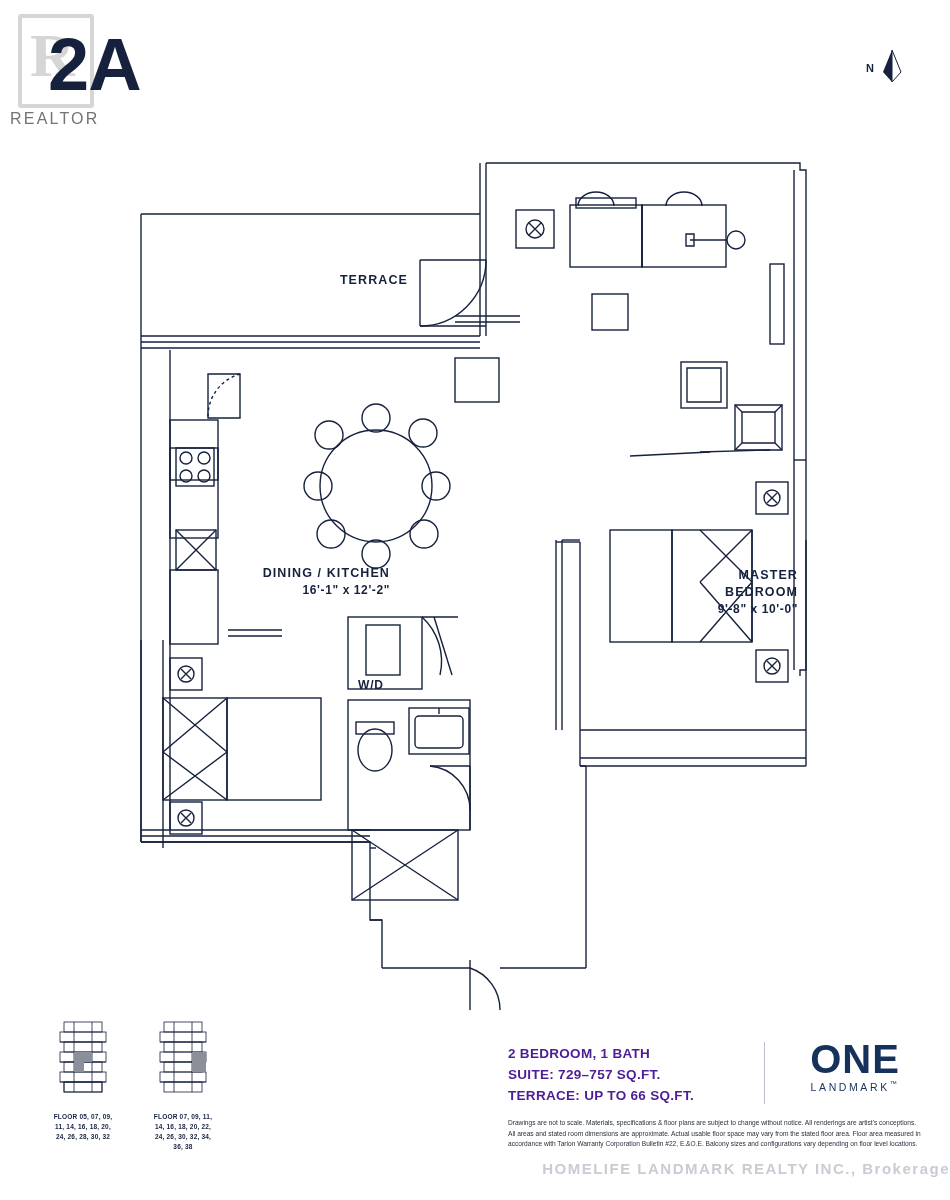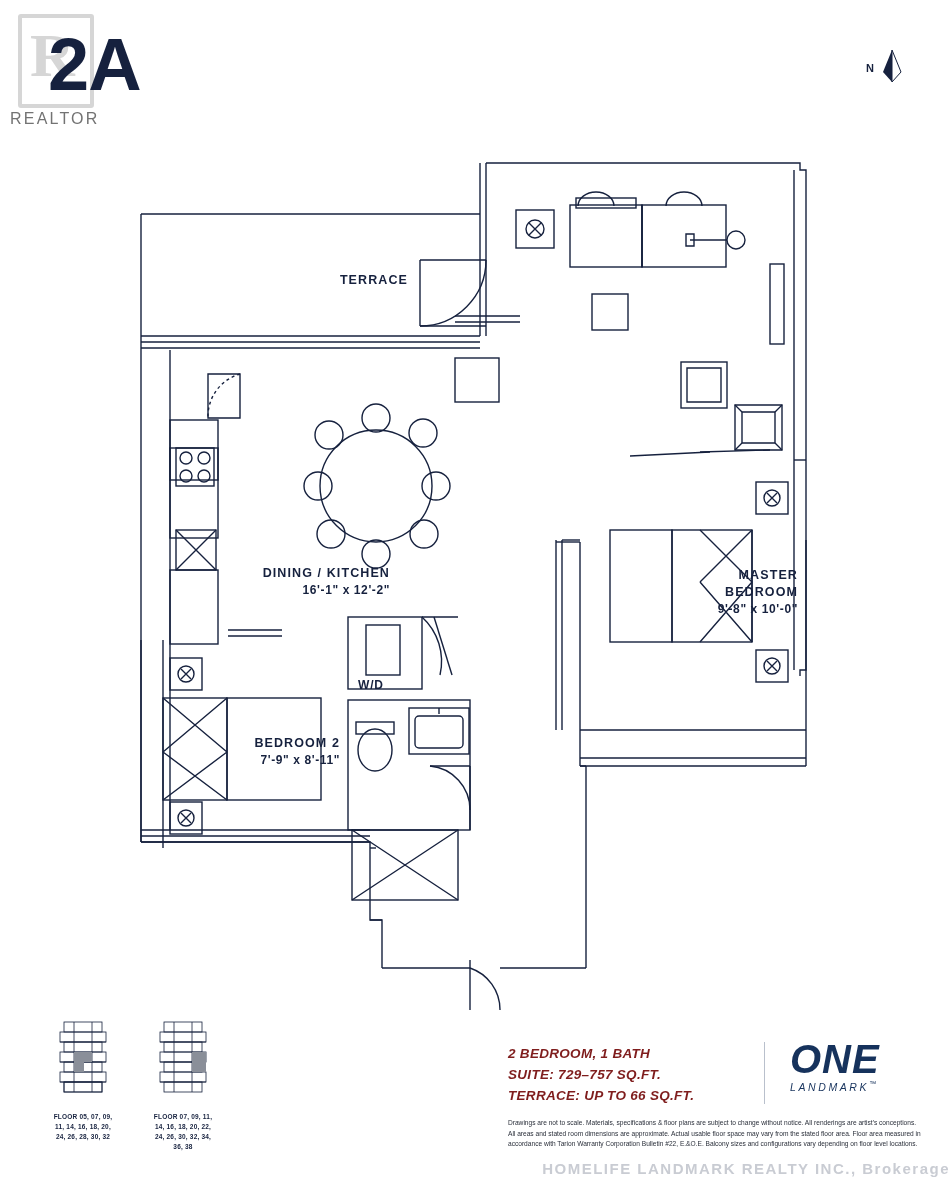--- a/index.html
+++ b/index.html
@@ -139,39 +139,37 @@
   #footer-info {
     position: absolute;
     left: 508px;
     top: 1044px;
     width: 232px;
   }
   #footer-info .line {
     font-size: 13.5px;
     font-weight: 700;
     letter-spacing: 0.3px;
-    color: #7f1d1d;
+    color: #4c1d95;
     line-height: 1.55;
-    font-style: italic;
   }
   #footer-divider {
     position: absolute;
     left: 764px;
     top: 1042px;
     width: 1px;
     height: 62px;
     background: #b9c0cc;
   }
   #one-crosstown-logo {
     position: absolute;
     left: 790px;
     top: 1040px;
     width: 130px;
-    text-align: left;
-    font-style: italic;
+    text-align: center;
   }
   #one-crosstown-logo .one {
     font-size: 40px;
     font-weight: 700;
     letter-spacing: 1px;
     color: #16325c;
     line-height: 0.95;
   }
   #one-crosstown-logo .crosstown {
     font-size: 10.5px;
@@ -421,24 +419,20 @@
       <span>DINING / KITCHEN</span>
       <span class="dims">16'-1" x 12'-2"</span>
     </div>
 
     <div class="room-label" style="left:608px; top:420px; width:190px;">
       <span>MASTER
 BEDROOM</span>
       <span class="dims">9'-8" x 10'-0"</span>
     </div>
 
-    <div class="room-label" style="left:180px; top:588px; width:160px;">
-      <span>BEDROOM 2</span>
-      <span class="dims">7'-9" x 8'-11"</span>
-    </div>
 
     <div class="wd-label" style="left:358px; top:516px;">W/D</div>
   </div>
 
   <div id="keyplans">
 
     <div class="keyplan" style="left:10px; top:0;">
       <svg width="66" height="82" viewBox="0 0 66 82" xmlns="http://www.w3.org/2000/svg">
         <g stroke="#16213e" stroke-width="0.8" fill="none">
           <rect x="14" y="2" width="38" height="10"></rect>

